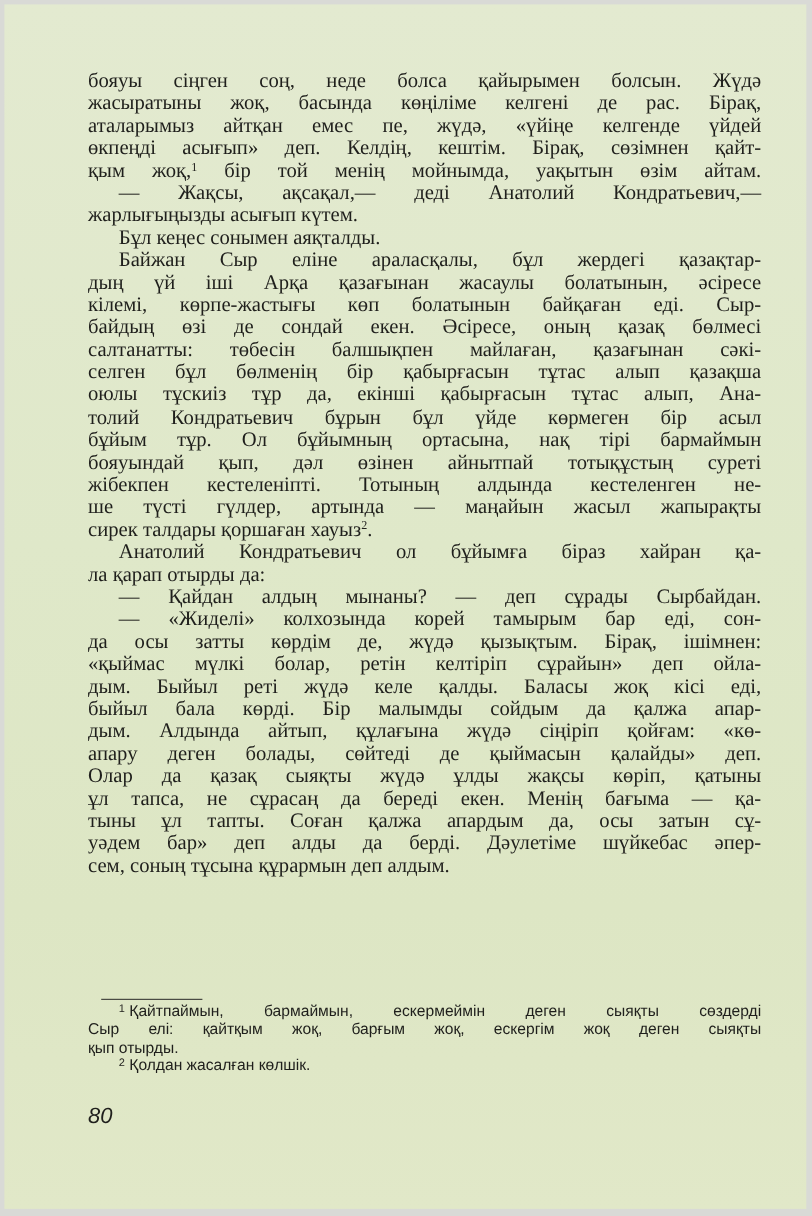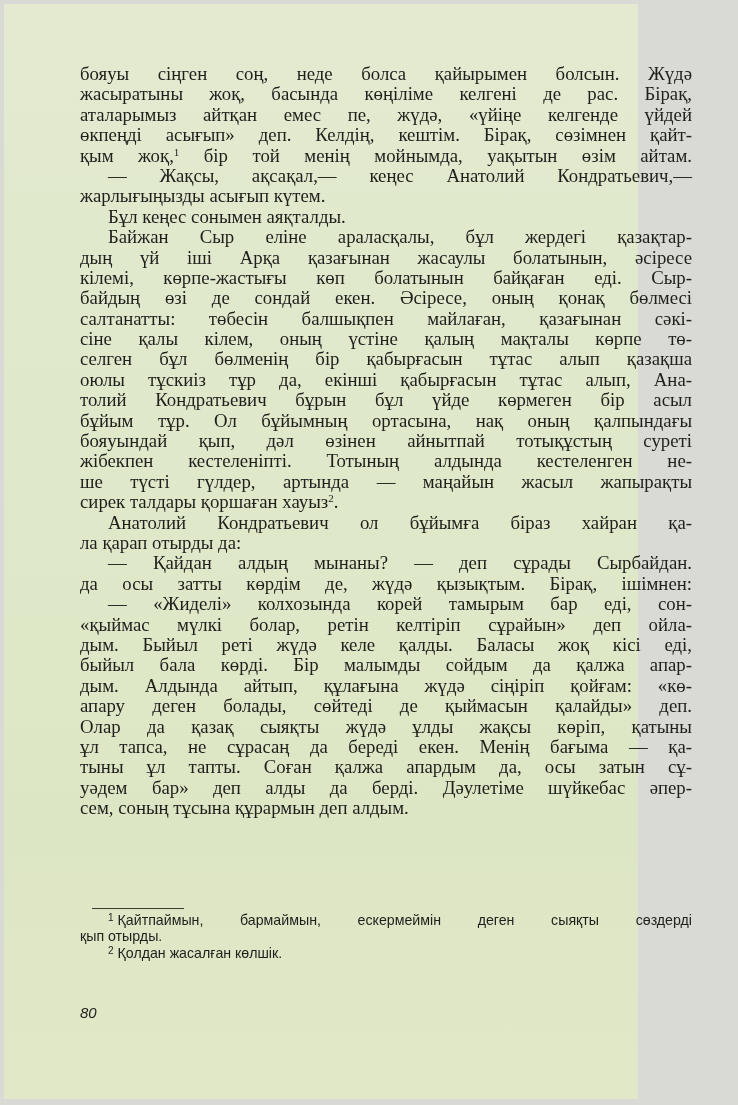--- a/index.html
+++ b/index.html
@@ -10,21 +10,21 @@
       width: 738px;
       height: 1105px;
       background: #d9dad6;
       position: relative;
       overflow: hidden;
     }
     .page {
       position: absolute;
       left: 4px;
       top: 4px;
-      width: 634px;
+      width: 729px;
       height: 1095px;
       background: linear-gradient(180deg, #e3ead0 0%, #dfe8c9 45%, #dde6c4 75%, #e1e8c8 100%);
       box-sizing: border-box;
     }
     .text-block {
       position: absolute;
       left: 76px;
       top: 60px;
       width: 612px;
       font-family: "Liberation Serif", serif;
@@ -76,67 +76,67 @@
       vertical-align: 4px;
       line-height: 0;
       margin-right: 4px;
     }
     .page-number {
       position: absolute;
       left: 76px;
       top: 1000px;
       font-family: "Liberation Sans", sans-serif;
       font-style: italic;
-      font-size: 15px;
+      font-size: 20px;
       color: #1f1f1c;
     }
   </style>
 </head>
 <body>
 
 <div class="page">
   <div class="text-block" id="body">
       <span class="line"><span>бояуы сіңген соң, неде болса қайырымен болсын. Жүдә</span></span>
       <span class="line"><span>жасыратыны жоқ, басында көңіліме келгені де рас. Бірақ,</span></span>
       <span class="line"><span>аталарымыз айтқан емес пе, жүдә, «үйіңе келгенде үйдей</span></span>
       <span class="line"><span>өкпеңді асығып» деп. Келдің, кештім. Бірақ, сөзімнен қайт-</span></span>
       <span class="line"><span>қым жоқ,</span><sup>1</sup><span> бір той менің мойнымда, уақытын өзім айтам.</span></span>
-      <span class="line indent"><span>— Жақсы, ақсақал,— кеңес Анатолий Кондратьевич,—</span></span>
+      <span class="line indent"><span>— Жақсы, ақсақал,— деді Анатолий Кондратьевич,—</span></span>
       <span class="line last"><span>жарлығыңызды асығып күтем.</span></span>
       <span class="line indent last"><span>Бұл кеңес сонымен аяқталды.</span></span>
       <span class="line indent"><span>Байжан Сыр еліне араласқалы, бұл жердегі қазақтар-</span></span>
       <span class="line"><span>дың үй іші Арқа қазағынан жасаулы болатынын, әсіресе</span></span>
       <span class="line"><span>кілемі, көрпе-жастығы көп болатынын байқаған еді. Сыр-</span></span>
-      <span class="line"><span>байдың өзі де сондай екен. Әсіресе, оның қонақ бөлмесі</span></span>
+      <span class="line"><span>байдың өзі де сондай екен. Әсіресе, оның қазақ бөлмесі</span></span>
       <span class="line"><span>салтанатты: төбесін балшықпен майлаған, қазағынан сәкі-</span></span>
-      <span class="line"><span>сіне қалы кілем, оның үстіне қалың мақталы көрпе тө-</span></span>
       <span class="line"><span>селген бұл бөлменің бір қабырғасын тұтас алып қазақша</span></span>
       <span class="line"><span>оюлы тұскиіз тұр да, екінші қабырғасын тұтас алып, Ана-</span></span>
       <span class="line"><span>толий Кондратьевич бұрын бұл үйде көрмеген бір асыл</span></span>
-      <span class="line"><span>бұйым тұр. Ол бұйымның ортасына, нақ оның қалпындағы</span></span>
+      <span class="line"><span>бұйым тұр. Ол бұйымның ортасына, нақ тірі бармаймын</span></span>
       <span class="line"><span>бояуындай қып, дәл өзінен айнытпай тотықұстың суреті</span></span>
       <span class="line"><span>жібекпен кестеленіпті. Тотының алдында кестеленген не-</span></span>
       <span class="line"><span>ше түсті гүлдер, артында — маңайын жасыл жапырақты</span></span>
       <span class="line last"><span>сирек талдары қоршаған хауыз</span><sup>2</sup><span>.</span></span>
       <span class="line indent"><span>Анатолий Кондратьевич ол бұйымға біраз хайран қа-</span></span>
       <span class="line last"><span>ла қарап отырды да:</span></span>
       <span class="line indent"><span>— Қайдан алдың мынаны? — деп сұрады Сырбайдан.</span></span>
+      <span class="line indent"><span>— «Жиделі» колхозында корей тамырым бар еді, сон-</span></span>
       <span class="line"><span>да осы затты көрдім де, жүдә қызықтым. Бірақ, ішімнен:</span></span>
-      <span class="line indent"><span>— «Жиделі» колхозында корей тамырым бар еді, сон-</span></span>
       <span class="line"><span>«қыймас мүлкі болар, ретін келтіріп сұрайын» деп ойла-</span></span>
       <span class="line"><span>дым. Быйыл реті жүдә келе қалды. Баласы жоқ кісі еді,</span></span>
       <span class="line"><span>быйыл бала көрді. Бір малымды сойдым да қалжа апар-</span></span>
       <span class="line"><span>дым. Алдында айтып, құлағына жүдә сіңіріп қойғам: «кө-</span></span>
       <span class="line"><span>апару деген болады, сөйтеді де қыймасын қалайды» деп.</span></span>
       <span class="line"><span>Олар да қазақ сыяқты жүдә ұлды жақсы көріп, қатыны</span></span>
       <span class="line"><span>ұл тапса, не сұрасаң да береді екен. Менің бағыма — қа-</span></span>
       <span class="line"><span>тыны ұл тапты. Соған қалжа апардым да, осы затын сұ-</span></span>
       <span class="line"><span>уәдем бар» деп алды да берді. Дәулетіме шүйкебас әпер-</span></span>
       <span class="line last"><span>сем, соның тұсына құрармын деп алдым.</span></span>
     </div>
   <div class="rule"></div>
   <div class="footnotes" id="fns">
       <span class="line indent"><span class="fn-num">1</span><span>Қайтпаймын, бармаймын, ескермеймін деген сыяқты сөздерді</span></span>
+      <span class="line"><span>Сыр елі: қайтқым жоқ, барғым жоқ, ескергім жоқ деген сыяқты</span></span>
       <span class="line last"><span>қып отырды.</span></span>
       <span class="line indent last"><span class="fn-num">2</span><span>Қолдан жасалған көлшік.</span></span>
     </div>
   <div class="page-number">80</div>
 </div>
 
 </body></html>

